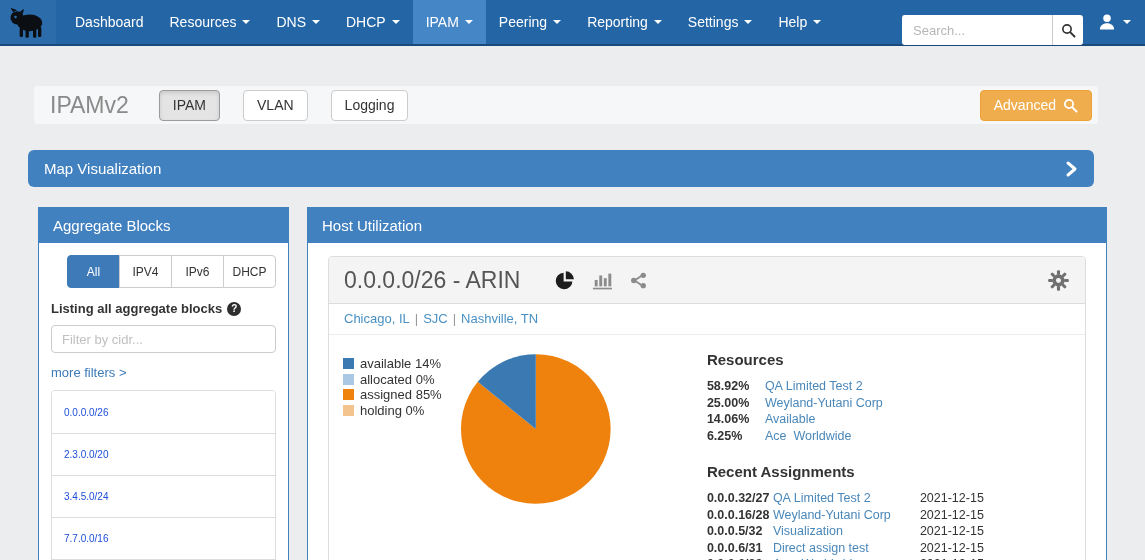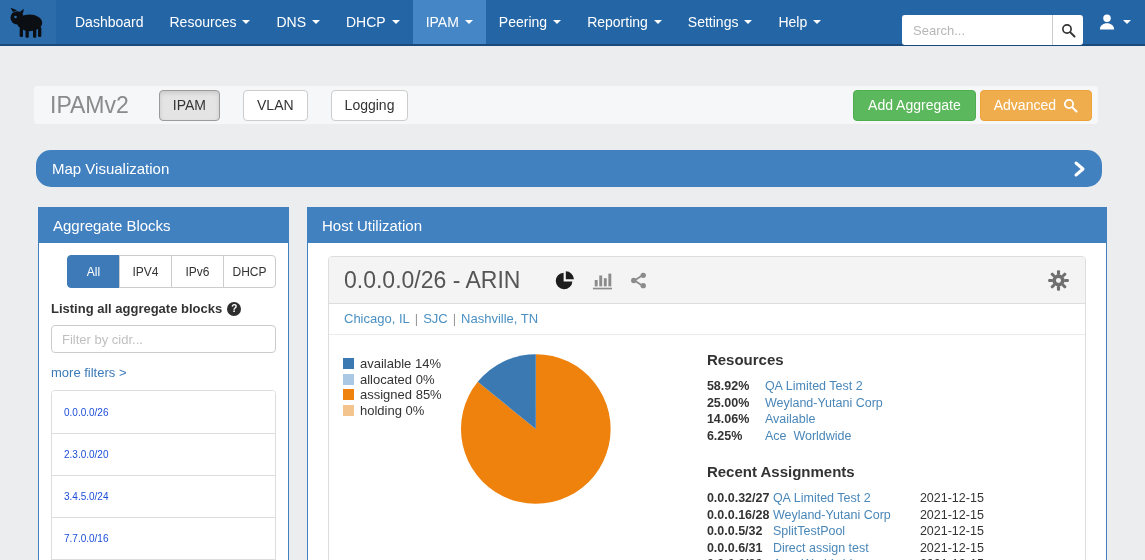--- a/index.html
+++ b/index.html
@@ -32,22 +32,22 @@
               border-radius:4px; font-size:14px; color:#333; cursor:pointer; font-family:"Liberation Sans",sans-serif; }
   .view-btn.active { background:#e4e4e4; border-color:#9b9b9b; box-shadow:inset 0 2px 4px rgba(0,0,0,.12); }
   .strip-right { margin-left:auto; display:flex; gap:4px; }
   .btn-green { height:31px; padding:0 14px; background:#5cb85c; border:1px solid #4cae4c; border-radius:4px;
                color:#fff; font-size:14px; cursor:pointer; font-family:"Liberation Sans",sans-serif; }
   .btn-orange { height:31px; padding:0 13px; background:#f0ad4e; border:1px solid #eea236; border-radius:4px;
                 color:#fff; font-size:14px; cursor:pointer; display:flex; align-items:center; gap:7px;
                 font-family:"Liberation Sans",sans-serif; }
 
   
-  .map-bar { position:absolute; left:36px; top:150px; width:1066px; height:37px; background:#4281c0;
-             border-radius:15px; display:flex; align-items:center; padding:0 16px; color:#fff; font-size:15px; cursor:pointer; }
+  .map-bar { position:absolute; left:28px; top:150px; width:1066px; height:37px; background:#4281c0;
+             border-radius:6px; display:flex; align-items:center; padding:0 16px; color:#fff; font-size:15px; cursor:pointer; }
   .map-chevron { margin-left:auto; display:flex; align-items:center; }
 
   
   .panel { position:absolute; top:207px; background:#fff; border:1px solid #4281c0; }
   .panel-header { height:35px; background:#4281c0; color:#fff; font-size:15px; display:flex; align-items:center;
                   padding:0 14px; }
   .sidebar { left:38px; width:251px; height:420px; }
   .sidebar-body { padding:12px; }
   .tabs { display:flex; height:33px;padding-left:16px; }
   .tab { flex:1; border:1px solid #ccc; margin-left:-1px; background:#fff; font-size:12px; color:#333;
@@ -172,21 +172,20 @@
     </div>
   </div>
 </div>
 
 <div class="header-strip">
   <span class="page-title">IPAMv2</span>
   <button class="view-btn active">IPAM</button>
   <button class="view-btn">VLAN</button>
   <button class="view-btn">Logging</button>
   <div class="strip-right">
-    <button class="btn-green">Add Aggregate</button>
     <button class="btn-orange">
       <span>Advanced</span>
       <svg width="15" height="15" viewBox="0 0 20 20">
         <circle cx="8" cy="8" r="5.5" fill="none" stroke="#fff" stroke-width="2.4"></circle>
         <line x1="12.5" y1="12.5" x2="18" y2="18" stroke="#fff" stroke-width="2.8" stroke-linecap="round"></line>
       </svg>
     </button>
   </div>
 </div>
 
@@ -340,21 +339,21 @@
               <a class="name-link asg-name">QA Limited Test 2</a>
               <span class="asg-date">2021-12-15</span>
             </div>
           <div class="asg-row">
               <span class="asg-cidr">0.0.0.16/28</span>
               <a class="name-link asg-name">Weyland-Yutani Corp</a>
               <span class="asg-date">2021-12-15</span>
             </div>
           <div class="asg-row">
               <span class="asg-cidr">0.0.0.5/32</span>
-              <a class="name-link asg-name">SplitTestPool</a>
+              <a class="name-link asg-name">Visualization</a>
               <span class="asg-date">2021-12-15</span>
             </div>
           <div class="asg-row">
               <span class="asg-cidr">0.0.0.6/31</span>
               <a class="name-link asg-name">Direct assign test</a>
               <span class="asg-date">2021-12-15</span>
             </div>
           <div class="asg-row">
               <span class="asg-cidr">0.0.0.0/30</span>
               <a class="name-link asg-name">Ace  Worldwide</a>

